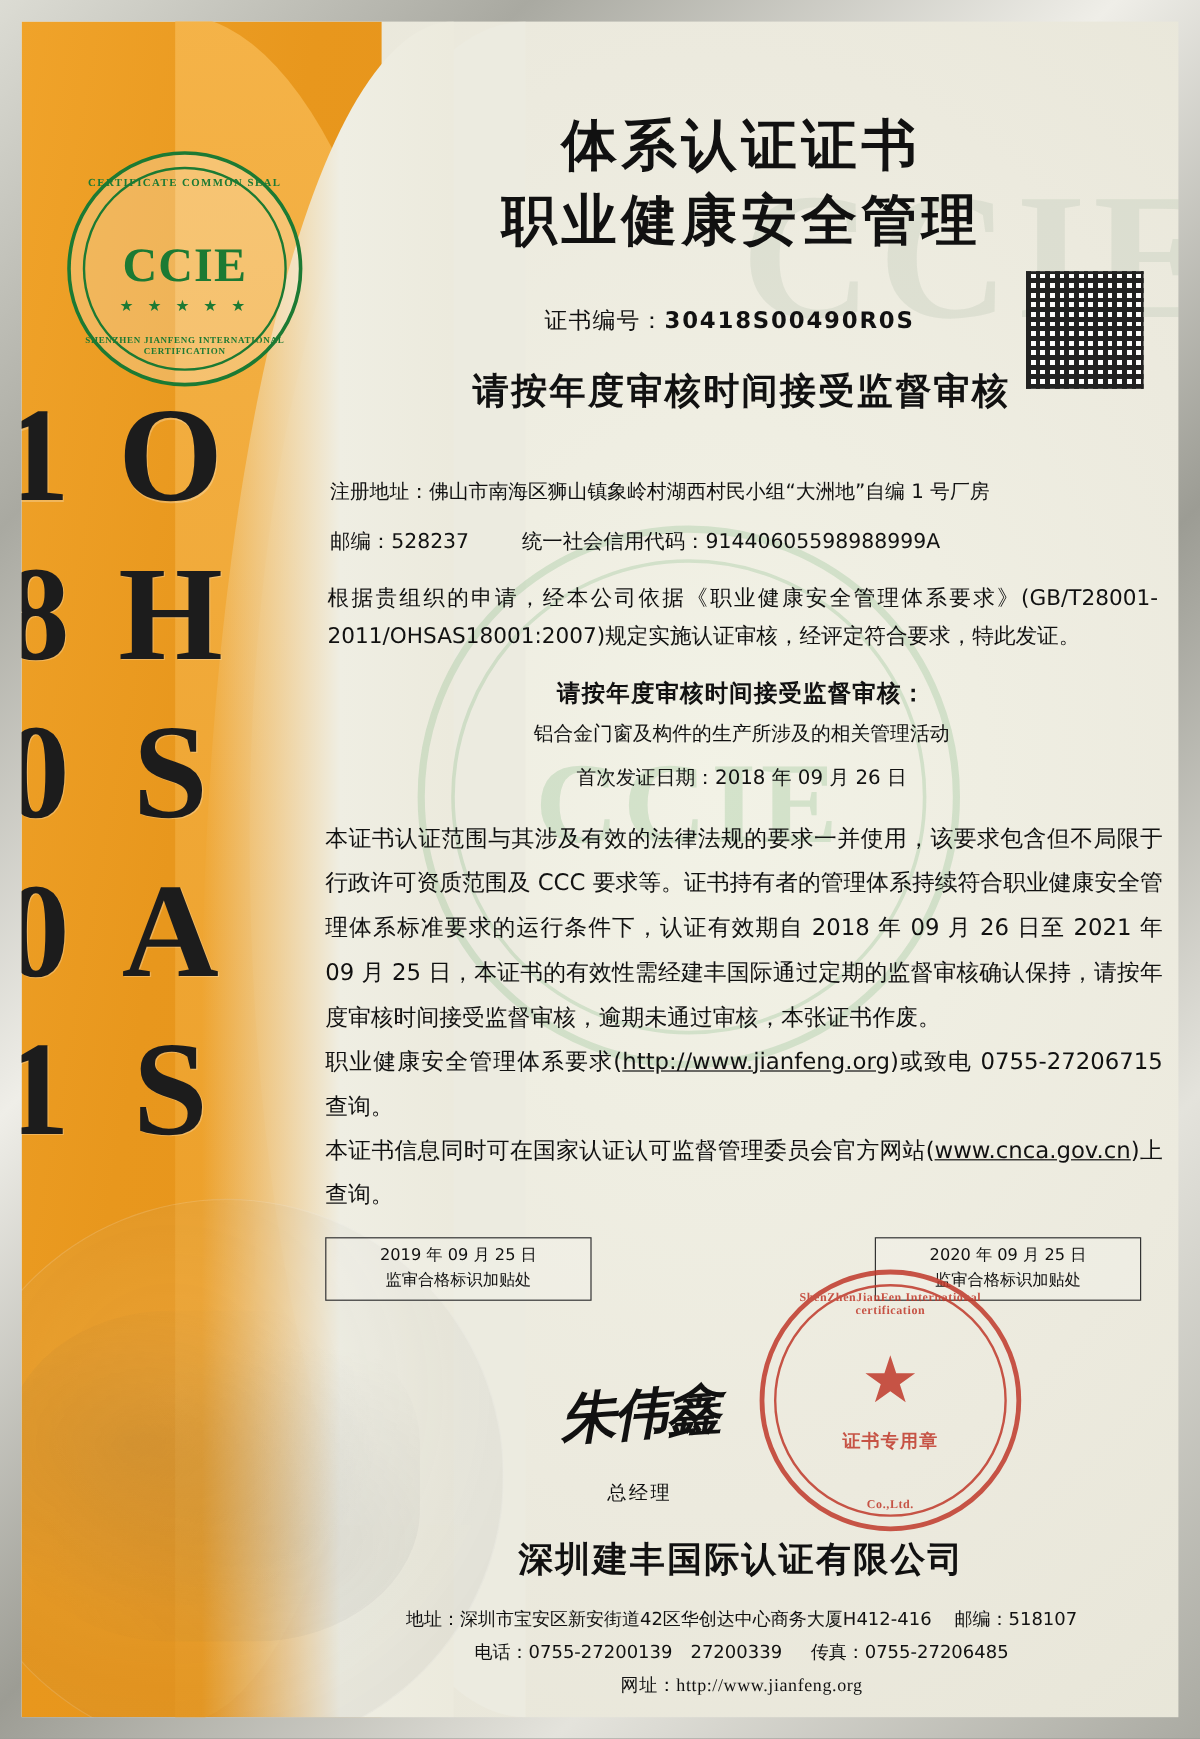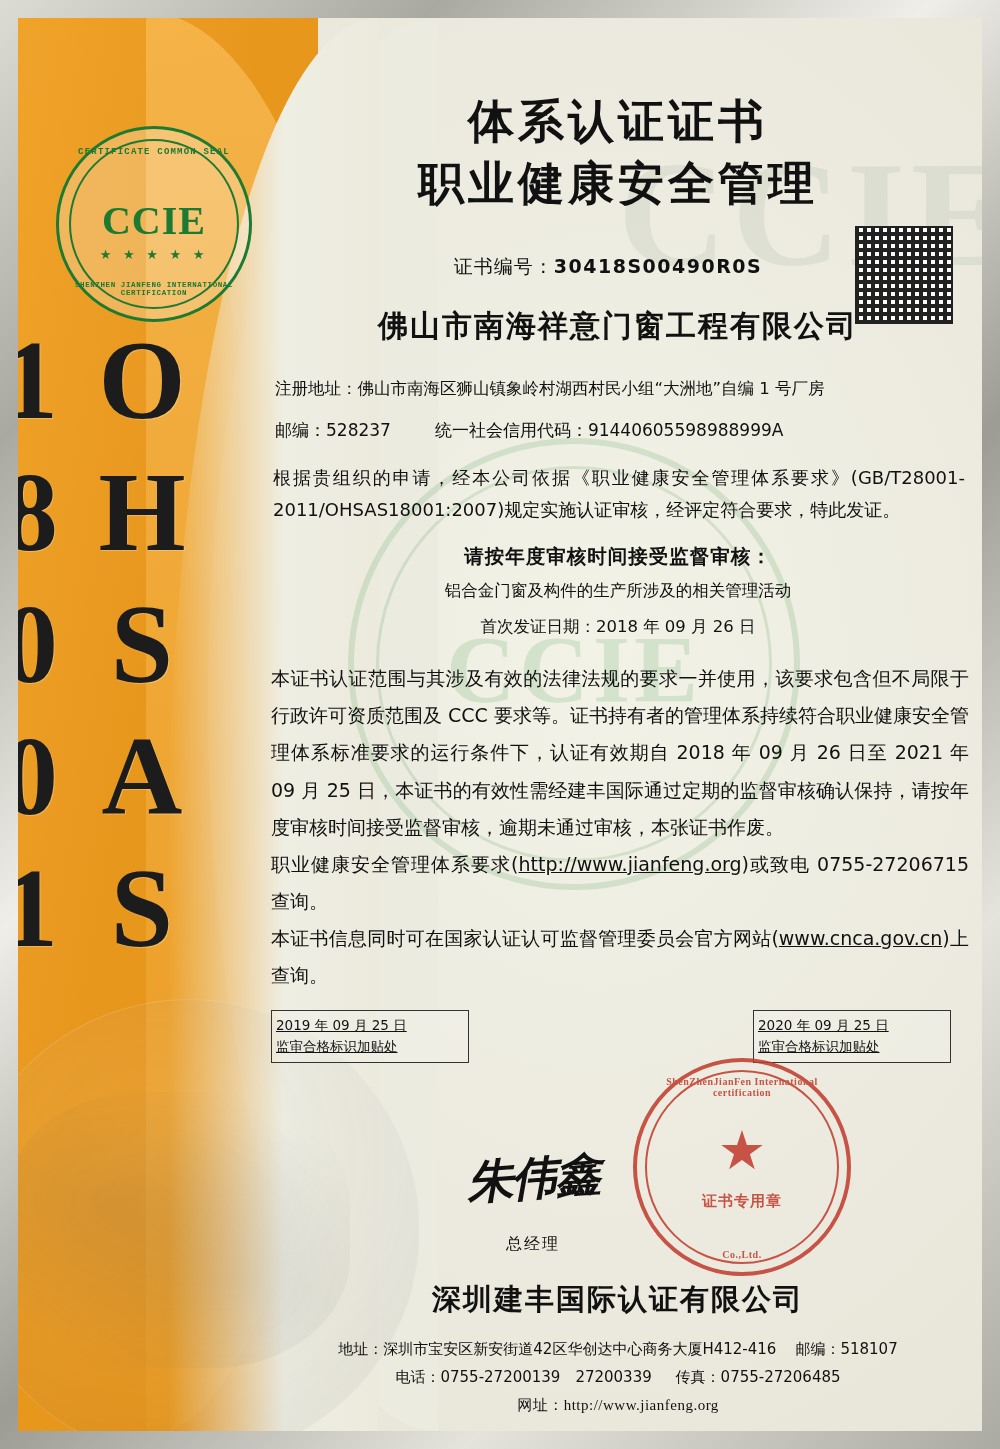--- a/index.html
+++ b/index.html
@@ -75,21 +75,21 @@
   .seal .ccie{
     position:absolute;left:0;right:0;top:68px;text-align:center;
     font-family:"Liberation Serif",serif;font-weight:700;font-size:40px;color:#1c7a33;
     letter-spacing:1px;
   }
   .seal .stars{
     position:absolute;left:0;right:0;top:118px;text-align:center;color:#1c7a33;font-size:13px;letter-spacing:4px;
   }
   .seal-arc-top,.seal-arc-bottom{
     position:absolute;left:0;right:0;text-align:center;color:#1c7a33;
-    font-size:9px;font-weight:700;letter-spacing:1.2px;font-family:Liberation Mono, monospace;
+    font-size:9px;font-weight:700;letter-spacing:1.2px;font-family:Liberation Serif, serif;
   }
   .seal-arc-top{top:18px;}
   .seal-arc-bottom{bottom:22px;font-size:7.5px;letter-spacing:.6px;}
 
   
   .watermark{
     position:absolute;left:330px;top:420px;width:440px;height:440px;border-radius:50%;
     border:6px solid rgba(60,150,70,.30);
     opacity:.55;pointer-events:none;
   }
@@ -127,21 +127,21 @@
     margin-top:40px;text-align:center;font-size:19px;color:#111;
     font-family:"DejaVu Sans",sans-serif;letter-spacing:1px;
     padding-right:20px;
   }
   .certno b{font-weight:700;letter-spacing:1.5px;}
   .company{
     margin-top:26px;text-align:center;font-size:30px;font-weight:700;color:#111;
     font-family:"DejaVu Sans",sans-serif;letter-spacing:2px;
   }
   .addr-block{margin:26px 0 0 22px;font-size:16.5px;color:#111;line-height:1.95;font-family:"DejaVu Sans",sans-serif;}
-  .addr-row span.k{display:inline-block;}
+  .addr-row span.k{display:inline-block;margin-top:21px;}
   .meta-row{
     margin:14px 0 0 22px;font-size:17px;color:#111;font-family:"DejaVu Sans",sans-serif;
     display:flex;gap:44px;
   }
   .para{
     margin:20px 18px 0 20px;font-size:18px;line-height:1.75;color:#111;
     font-family:"DejaVu Sans",sans-serif;text-align:justify;
   }
   .scope-title{
     margin-top:18px;text-align:center;font-size:19.5px;font-weight:700;color:#111;
@@ -155,23 +155,23 @@
   }
   .fineprint{
     margin:22px 14px 0 18px;font-size:19px;line-height:1.95;color:#111;
     font-family:"DejaVu Sans",sans-serif;text-align:justify;
   }
   .fineprint a{color:#111;text-decoration:underline;}
   .stamp-boxes{
     position:relative;margin:16px 16px 0 18px;height:58px;
   }
   .stampbox{
-    position:absolute;width:188px;border:1px solid #333;
-    font-size:13.5px;line-height:1.6;padding:4px 4px;color:#111;
-    font-family:"DejaVu Sans",sans-serif;background:rgba(255,255,255,.15);text-decoration:underline;
+    position:absolute;width:188px;border:1px solid #333;text-align:center;
+    font-size:13.5px;line-height:1.6;padding:4px 16px;color:#111;
+    font-family:"DejaVu Sans",sans-serif;background:rgba(255,255,255,.15);
   }
   .stampbox.left{left:0;}
   .stampbox.right{right:16px;}
 
   
   .redstamp{
     position:absolute;right:132px;top:1040px;width:210px;height:210px;border-radius:50%;
     border:4px solid #c0392b;opacity:.85;
   }
   .redstamp .inner{
@@ -249,21 +249,21 @@
         <div>体系认证证书</div>
         <div>职业健康安全管理</div>
       </div>
 
       <div class="qr"></div>
 
       <div class="certno">
         <span>证书编号：</span><b>30418S00490R0S</b>
       </div>
 
-      <div class="company">佛山市南海祥意门窗工程有限公司</div>
+      <div class="company">请按年度审核时间接受监督审核</div>
 
       <div class="addr-block">
         <div class="addr-row">
           <span class="k">注册地址：</span><span>佛山市南海区狮山镇象岭村湖西村民小组“大洲地”自编 1 号厂房</span>
         </div>
       </div>
 
       <div class="meta-row">
         <div>
           <span>邮编：</span><span>528237</span>

